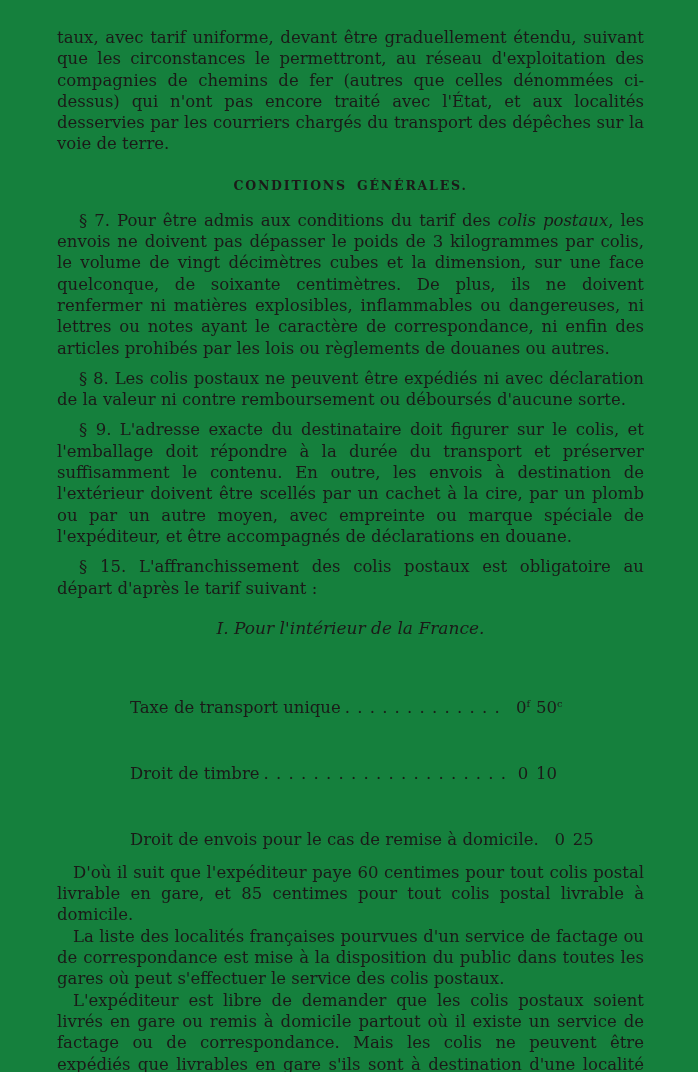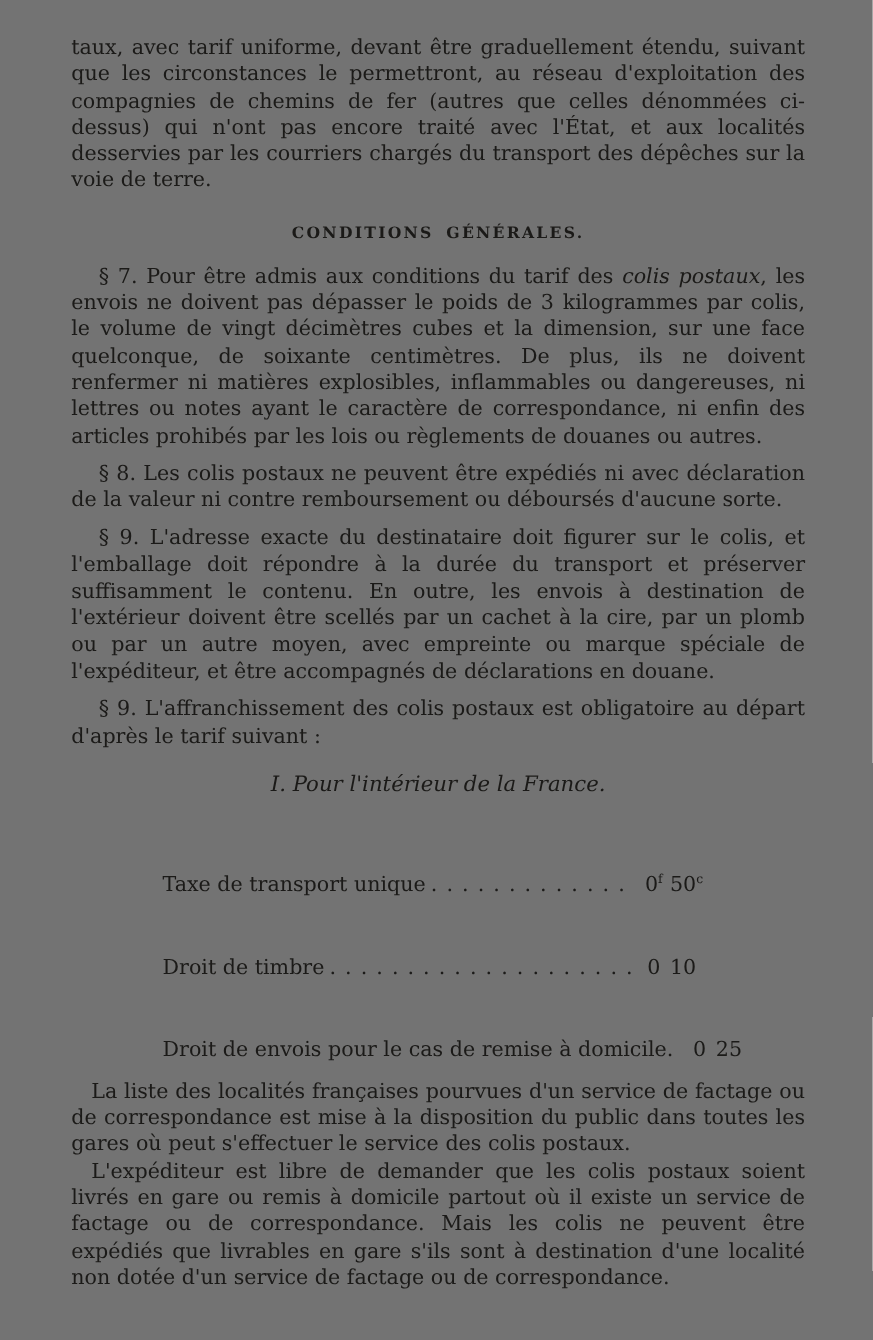--- a/index.html
+++ b/index.html
@@ -12,21 +12,21 @@
     width: 698px;
     height: 1072px;
     overflow: hidden;
     position: relative;
   }
   .page {
     box-sizing: border-box;
     width: 698px;
     height: 1072px;
     padding: 27px 54px 0 57px;
-    background: #737373;
+    background: #15803d;
     color: #1b1a18;
     font-family: "DejaVu Serif", "Liberation Serif", serif;
     font-size: 16.5px;
     line-height: 21.3px;
   }
   p {
     margin: 0 0 9px 0;
     text-align: justify;
     hyphens: auto;
   }
@@ -97,21 +97,21 @@
 
   <h2 class="sec-heading">CONDITIONS GÉNÉRALES.</h2>
 
   <p class="para indent"><span>§ 7. Pour être admis aux conditions du tarif des </span><i>colis postaux</i><span>, les envois ne doivent pas dépasser le poids de 3 kilogrammes par colis, le volume de vingt décimètres cubes et la dimension, sur une face quelconque, de soixante centimètres. De plus, ils ne doivent renfermer ni matières explosibles, inflammables ou dangereuses, ni lettres ou notes ayant le caractère de correspondance, ni enfin des articles prohibés par les lois ou règlements de douanes ou autres.</span></p>
 
   <p class="para indent">§ 8. Les colis postaux ne peuvent être expédiés ni avec déclaration de la valeur ni contre remboursement ou déboursés d'aucune sorte.</p>
 
   <p class="para indent">§ 9. L'adresse exacte du destinataire doit figurer sur le colis, et l'emballage doit répondre à la durée du transport et préserver suffisamment le contenu. En outre, les envois à destination de l'extérieur doivent être scellés par un cachet à la cire, par un plomb ou par un autre moyen, avec empreinte ou marque spéciale de l'expéditeur, et être accompagnés de déclarations en douane.</p>
 
 
-  <p class="para indent">§ 9. L'affranchissement des colis postaux est obligatoire au départ d'après le tarif suivant :</p>
+  <p class="para indent">§ 15. L'affranchissement des colis postaux est obligatoire au départ d'après le tarif suivant :</p>
 
   <h3 class="subheading">I. Pour l'intérieur de la France.</h3>
 
   <div class="tariff">
     <div class="t-row">
       <span class="t-label">Taxe de transport unique</span>
       <span class="t-leader"></span>
       <span class="t-francs"><span>0</span><sup>f</sup></span>
       <span class="t-cent"><span>50</span><sup>c</sup></span>
     </div>
@@ -122,18 +122,19 @@
       <span class="t-cent"><span>10</span></span>
     </div>
     <div class="t-row no-dots">
       <span class="t-label">Droit de envois pour le cas de remise à domicile.</span>
       <span class="t-leader"></span>
       <span class="t-francs"><span>0</span></span>
       <span class="t-cent"><span>25</span></span>
     </div>
   </div>
 
+  <p class="para indent-sm flow">D'où il suit que l'expéditeur paye 60 centimes pour tout colis postal livrable en gare, et 85 centimes pour tout colis postal livrable à domicile.</p>
 
   <p class="para indent-sm flow">La liste des localités françaises pourvues d'un service de factage ou de correspondance est mise à la disposition du public dans toutes les gares où peut s'effectuer le service des colis postaux.</p>
 
   <p class="para indent-sm flow">L'expéditeur est libre de demander que les colis postaux soient livrés en gare ou remis à domicile partout où il existe un service de factage ou de correspondance. Mais les colis ne peuvent être expédiés que livrables en gare s'ils sont à destination d'une localité non dotée d'un service de factage ou de correspondance.</p>
 
 </div>
 
 </body></html>

